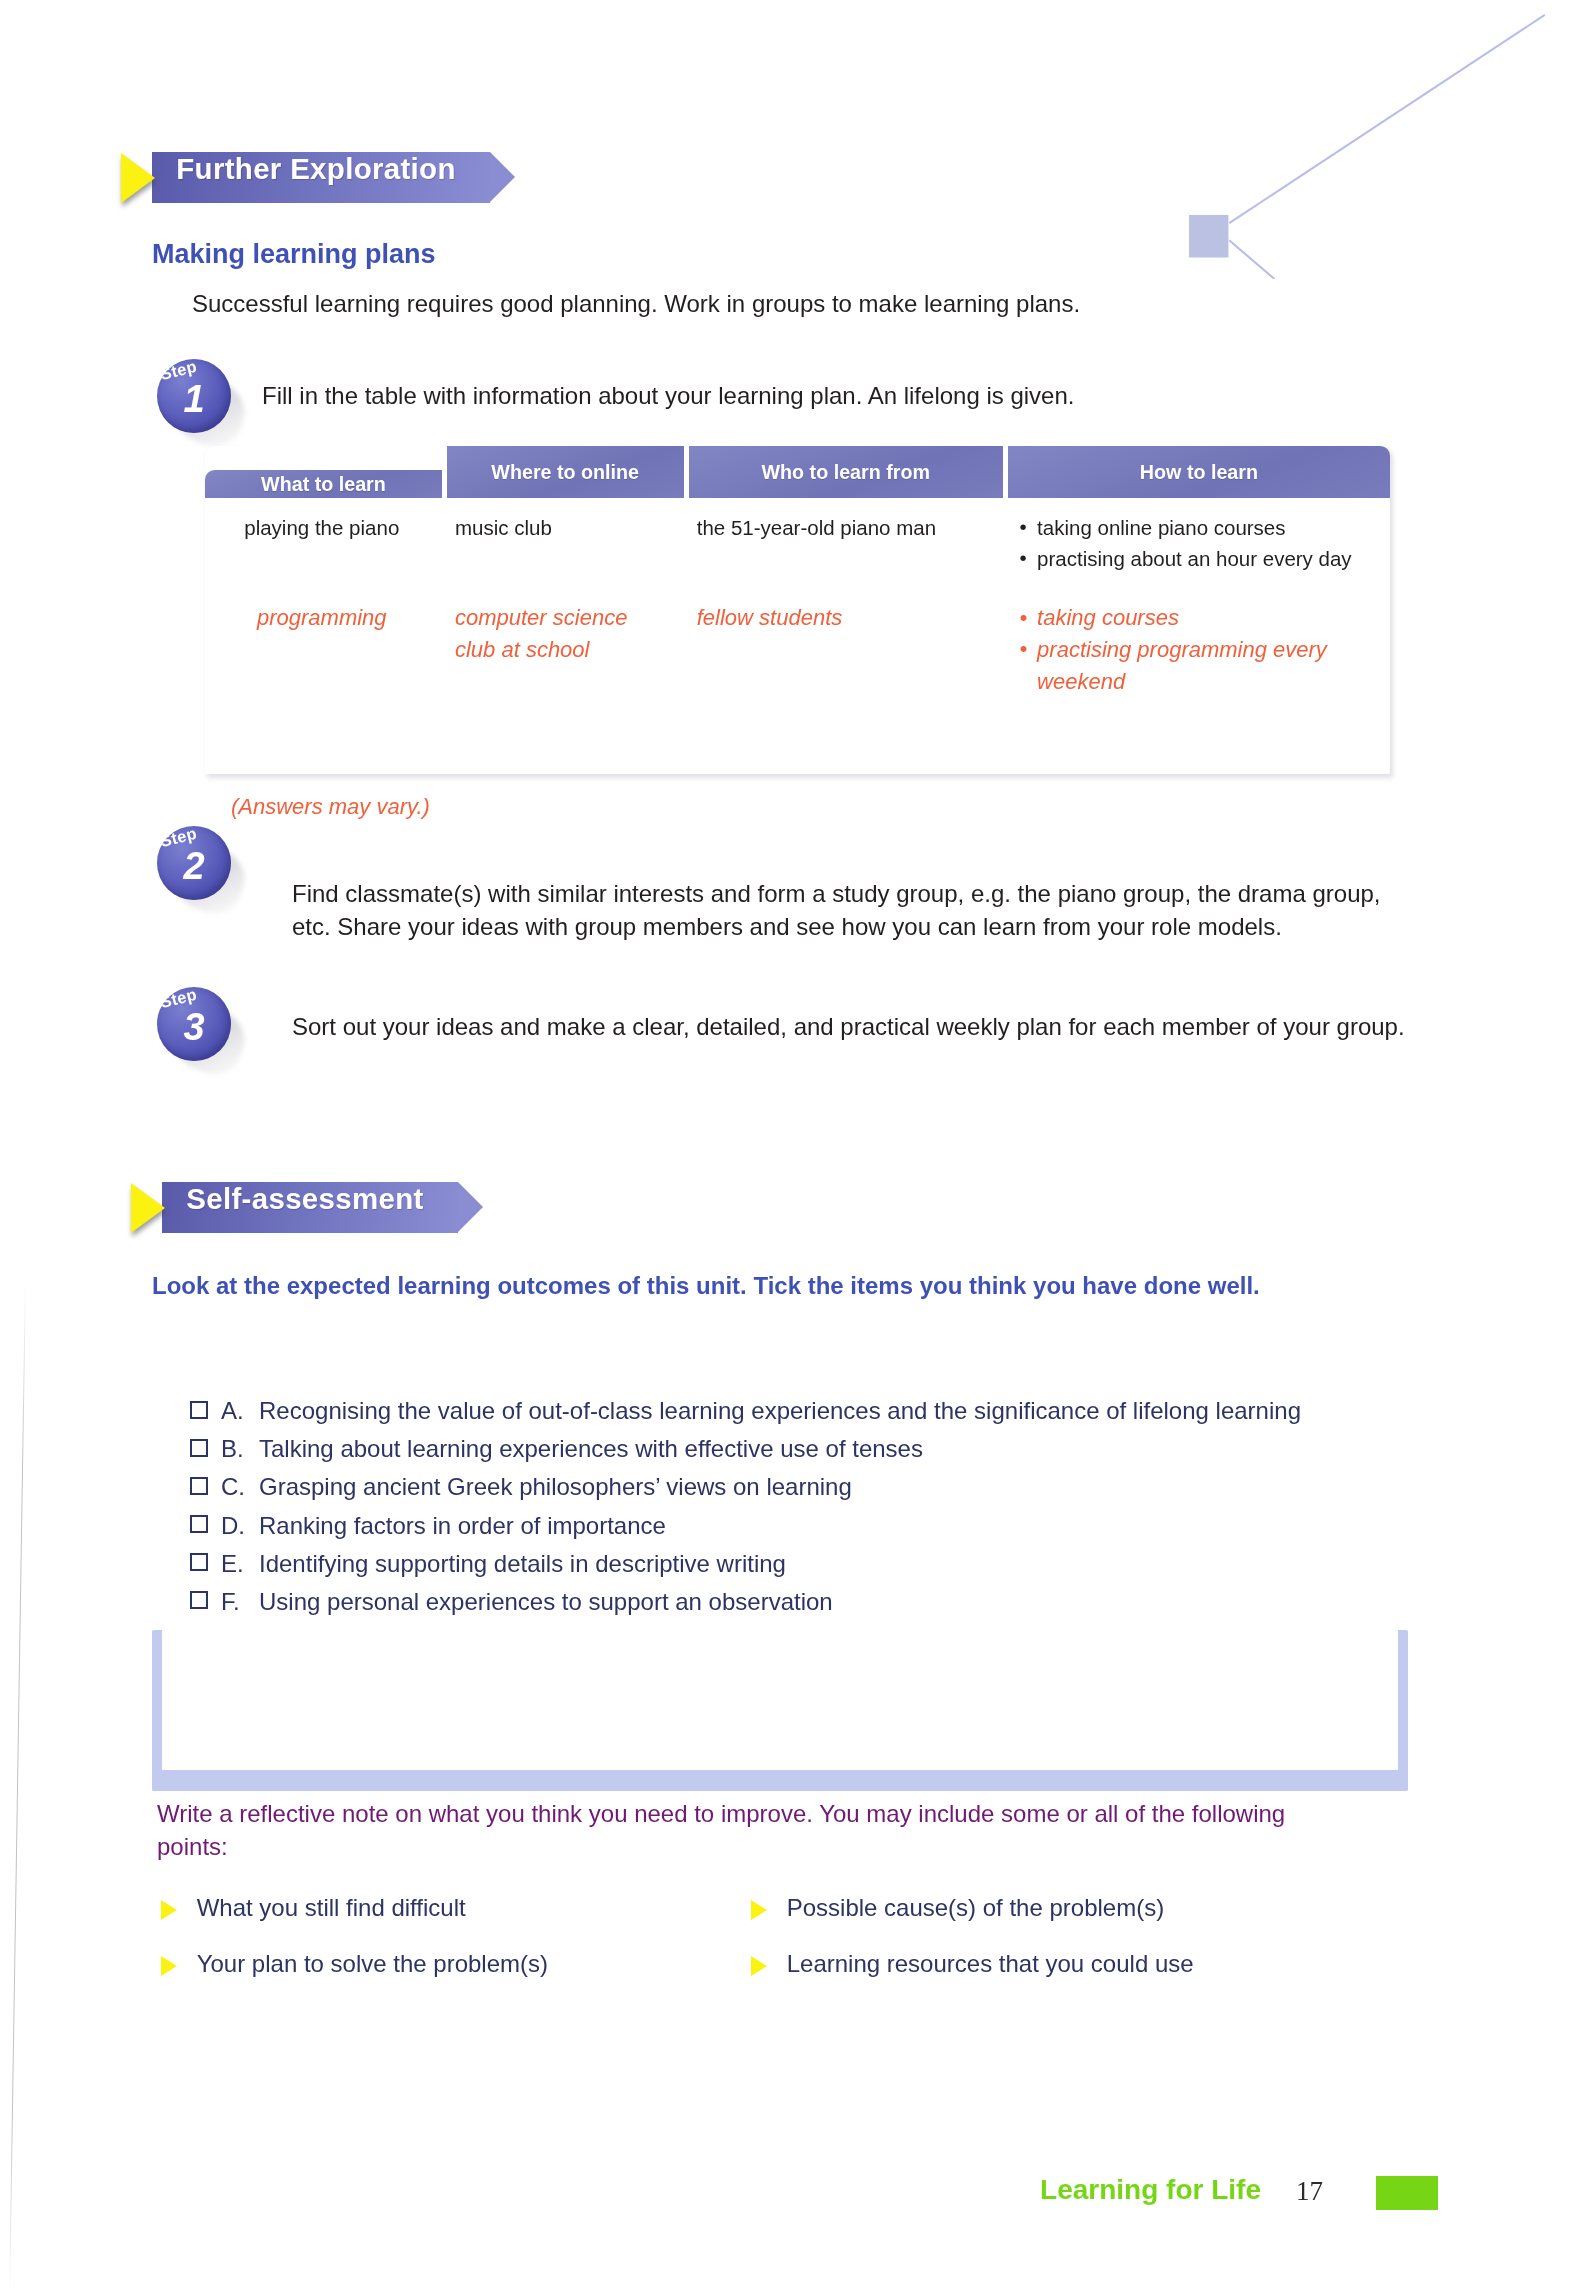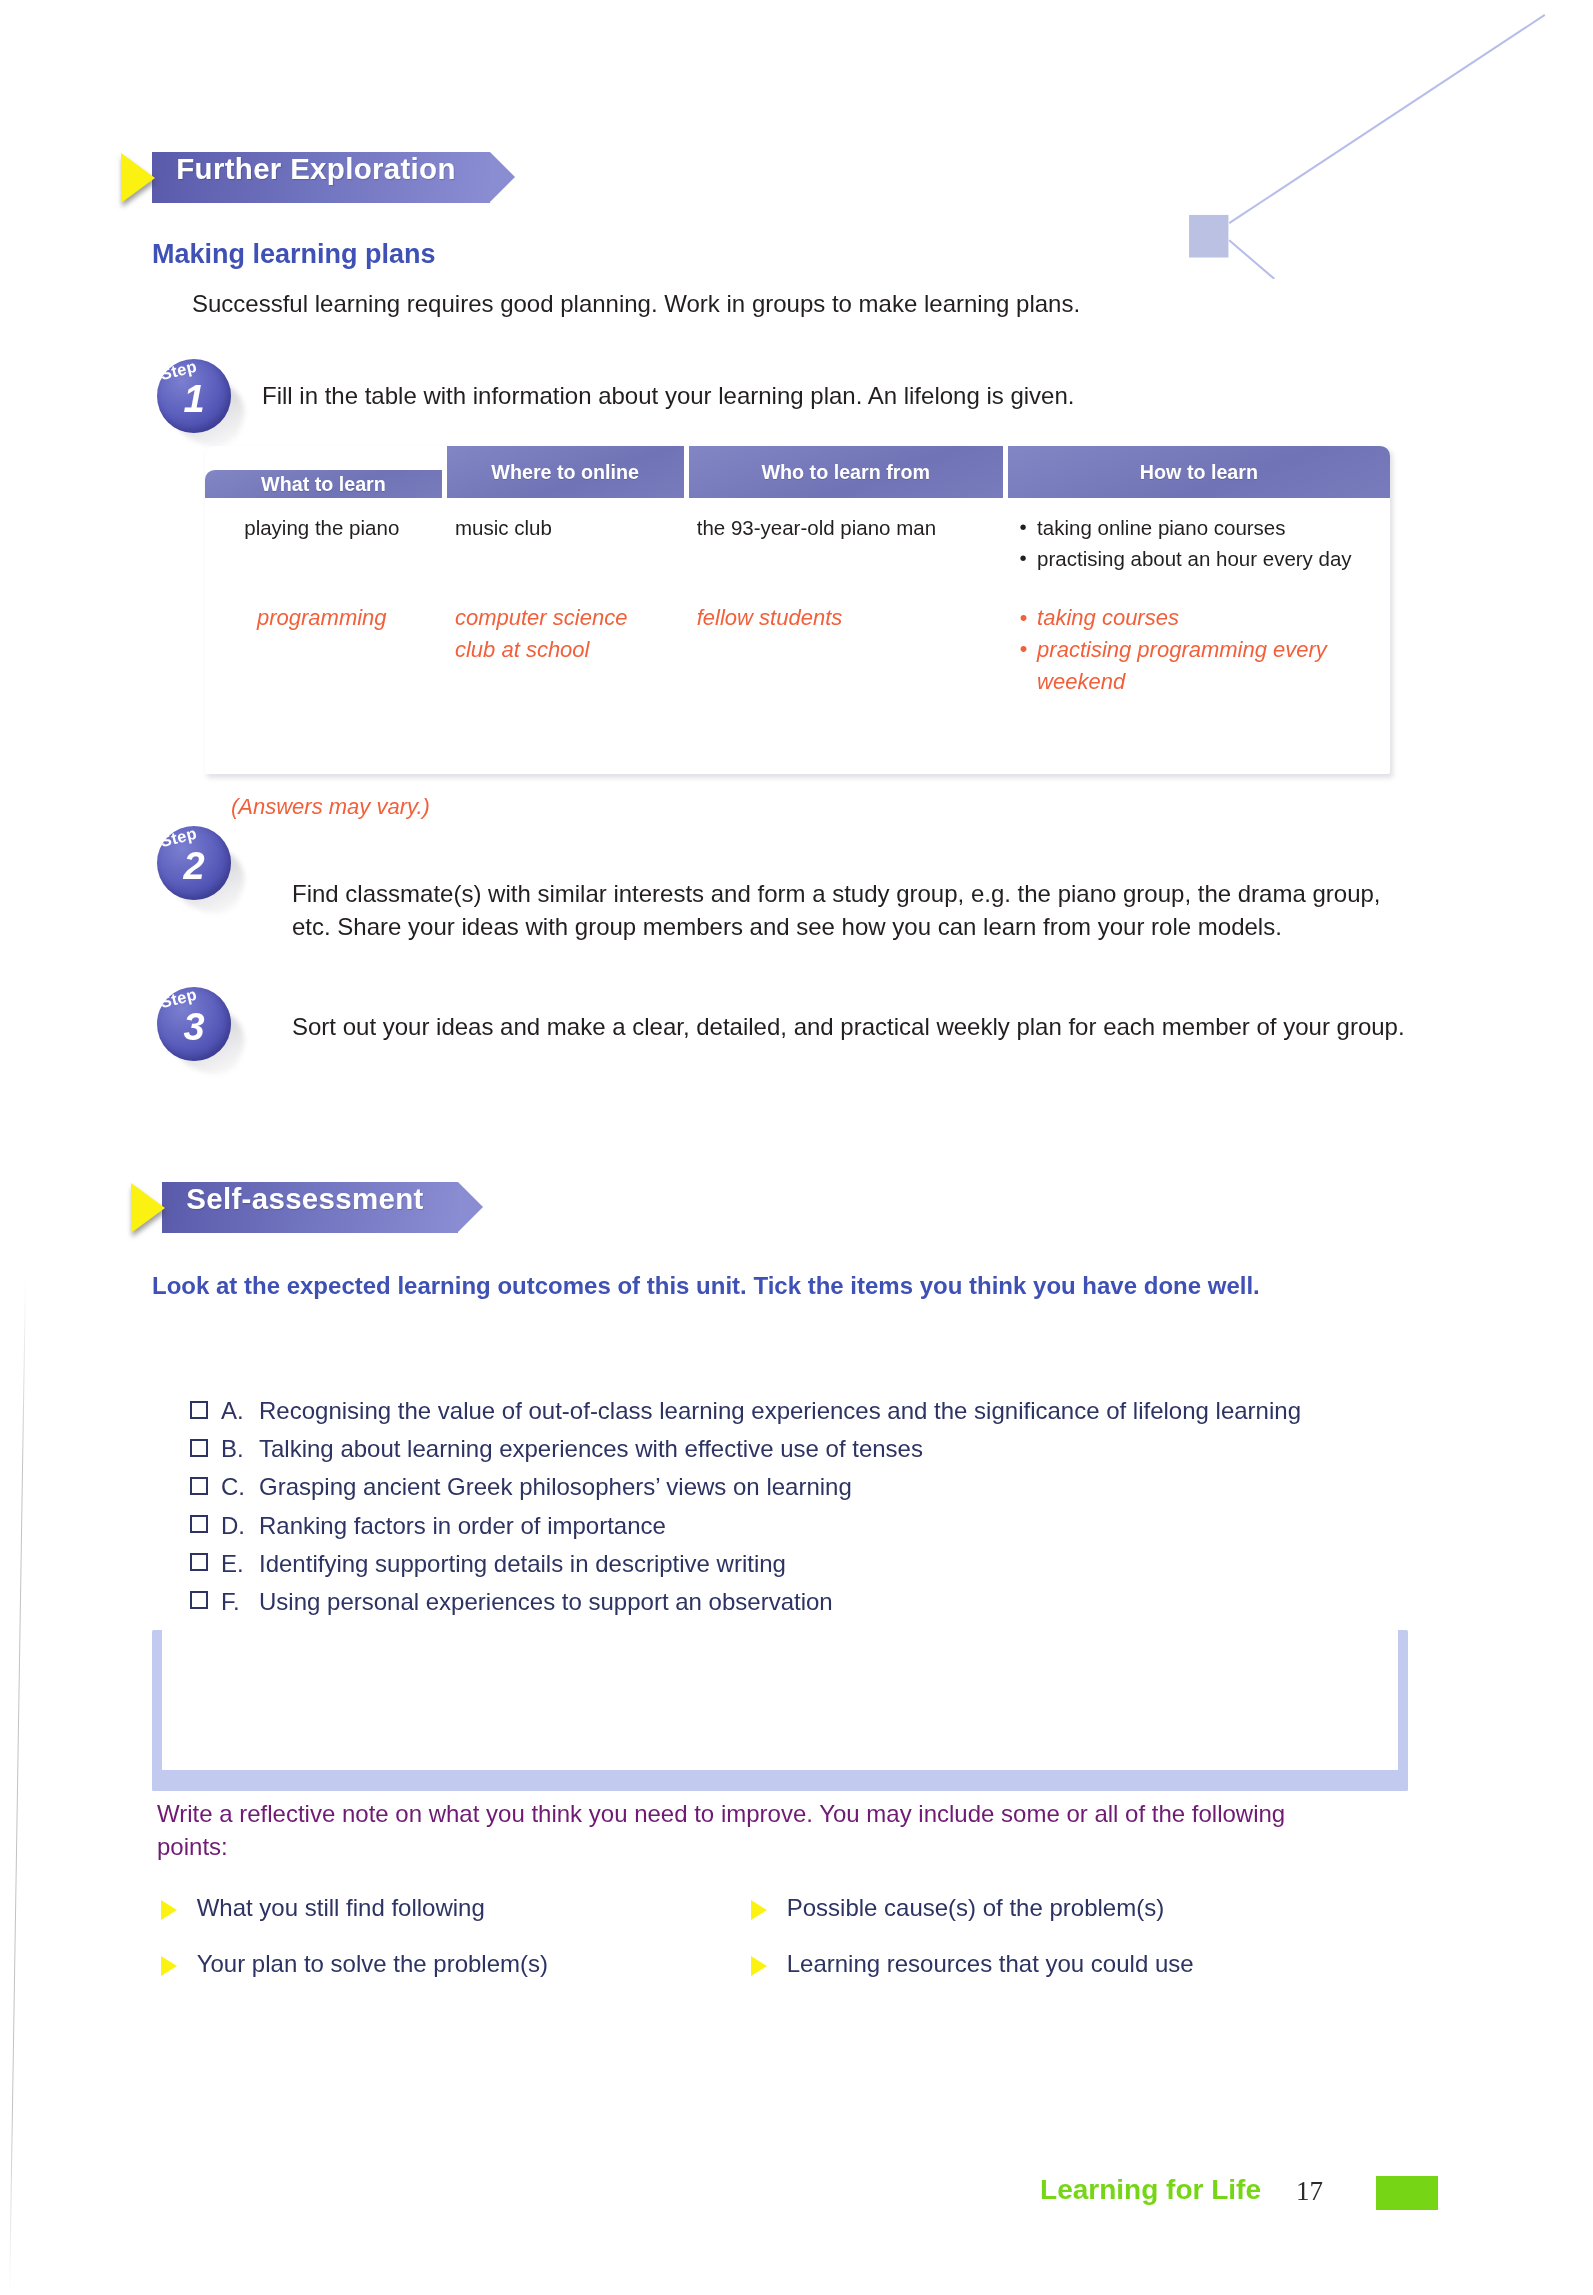--- a/index.html
+++ b/index.html
@@ -350,21 +350,21 @@
   <div class="thead">
     <div class="th col-1">What to learn</div>
     <div class="th col-2">Where to online</div>
     <div class="th col-3">Who to learn from</div>
     <div class="th col-4">How to learn</div>
   </div>
 
   <div class="trow">
     <div class="td c1">playing the piano</div>
     <div class="td c2">music club</div>
-    <div class="td c3">the 93-year-old piano man</div>
+    <div class="td c3">the 51-year-old piano man</div>
     <div class="td c4">
       <ul class="bul">
         <li>taking online piano courses</li>
         <li>practising about an hour every day</li>
       </ul>
     </div>
   </div>
 
   <div class="trow answer">
     <div class="td c1">programming</div>
@@ -439,21 +439,21 @@
     <span class="check-letter">F.</span>
     <span class="check-text">Using personal experiences to support an observation</span>
   </div>
 </div>
 
 <div class="body-text" style="left:157px; top:1797px; width:1197px; color:#701a75;">Write a reflective note on what you think you need to improve. You may include some or all of the following points:</div>
 
 <div class="refl-grid">
   <div class="refl-item">
     <span class="refl-tri"></span>
-    <span>What you still find following</span>
+    <span>What you still find difficult</span>
   </div>
   <div class="refl-item">
     <span class="refl-tri"></span>
     <span>Possible cause(s) of the problem(s)</span>
   </div>
   <div class="refl-item">
     <span class="refl-tri"></span>
     <span>Your plan to solve the problem(s)</span>
   </div>
   <div class="refl-item">

